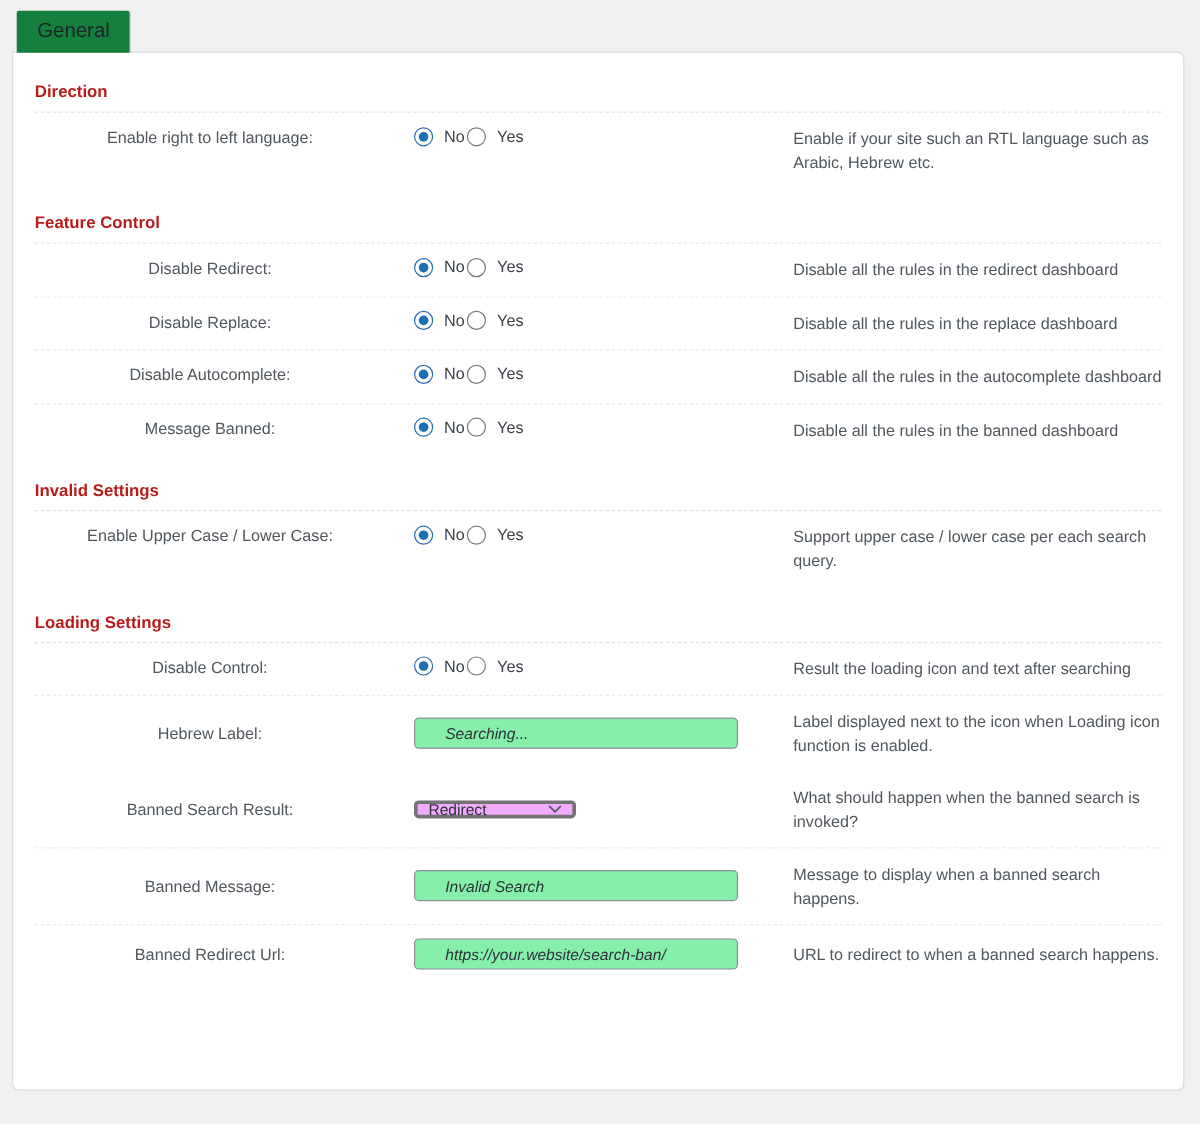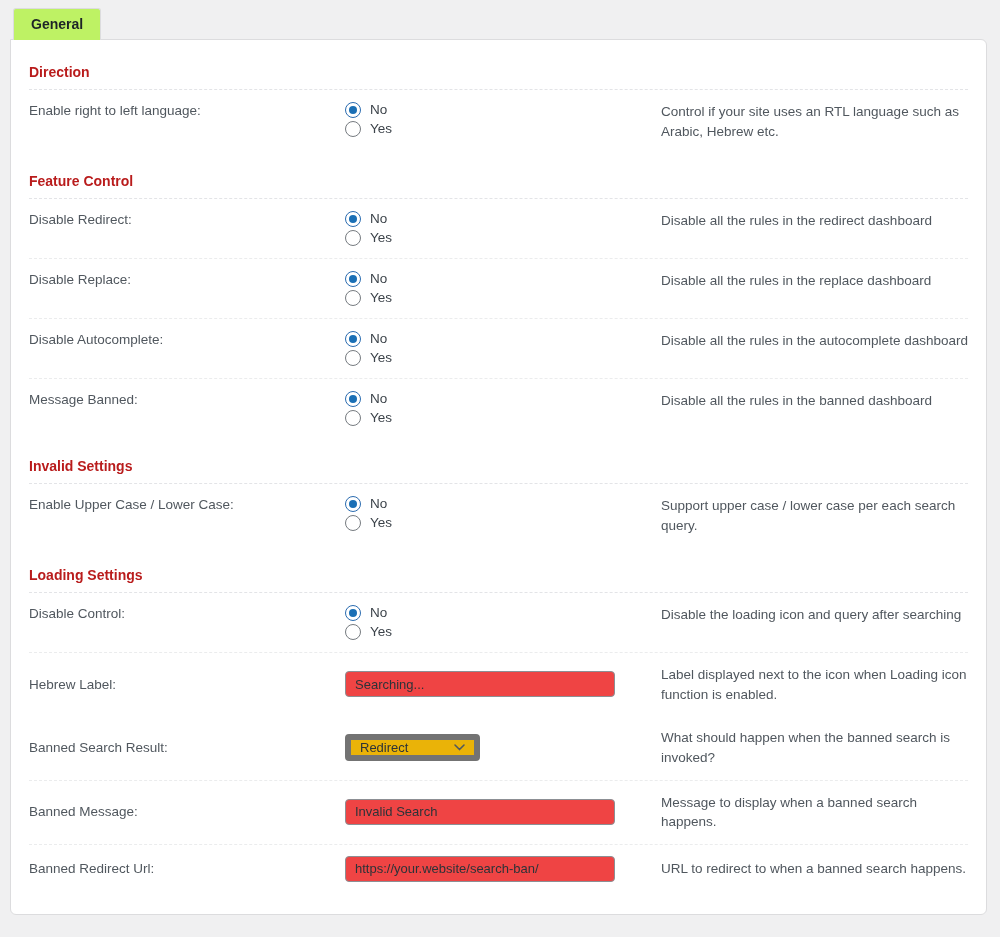--- a/index.html
+++ b/index.html
@@ -8,29 +8,29 @@
     width: 1000px; height: 937px;
     background: #f0f0f1;
     font-family: "Liberation Sans", sans-serif;
     color: #3c434a;
   }
   .wrap { padding-top: 8px; }
 
   
   .tabbar { margin-left: 10px; display: flex; position: relative; z-index: 2; }
   .tab {
-    background: #bef264;
+    background: #15803d;
     border: 1px solid #dcdcde;
     border-bottom: none;
     border-radius: 3px 3px 0 0;
     margin-left: 3px;
     margin-bottom: -1px;
     padding: 7px 17px 8px;
-    font-size: 14px;
-    font-weight: 700;
+    font-size: 17px;
+    font-weight: 400;
     color: #1d2327;
     cursor: pointer;
   }
 
   
   .panel {
     position: relative; z-index: 1;
     background: #fff;
     margin: 0 13px 0 10px;
     border: 1px solid #dcdcde;
@@ -52,41 +52,41 @@
     align-items: flex-start;
     padding: 11px 0 12px;
     border-bottom: 1px dashed #ebeced;
   }
   .section .row:last-child { border-bottom: none; }
   .row.center { align-items: center; }
 
   .row-label {
     flex: none;
     width: 316px;
-    text-align: left;
+    text-align: center;
     padding-right: 24px;
     padding-top: 2px;
     font-size: 13.5px;
     color: #50575e;
   }
   .row.center .row-label { padding-top: 0; }
 
   .row-control { flex: none; width: 316px; }
 
   .row-desc {
     flex: 1;
     max-width: 308px;
     font-size: 13.5px;
     color: #50575e;
     line-height: 1.45;
     padding-top: 1px;
   }
 
   
-  .radio-group { display: flex; flex-direction: column; gap: 2px; }
+  .radio-group { display: flex; flex-direction: row; gap: 2px; }
   .radio-opt {
     display: flex; align-items: center; gap: 9px;
     font-size: 13.5px; color: #3c434a;
     line-height: 17px; cursor: pointer;
   }
   .radio {
     flex: none;
     width: 16px; height: 16px;
     border: 1px solid #767b80;
     border-radius: 50%;
@@ -101,34 +101,35 @@
     width: 8px; height: 8px;
     border-radius: 50%;
     background: #1a6fb5;
   }
 
   
   .text-input {
     width: 270px; height: 26px;
     border: 1px solid #8c8f94;
     border-radius: 4px;
-    padding: 0 9px;
+    padding: 0 25px;
     font-size: 13px;
     color: #2c3338;
     font-family: "Liberation Sans", sans-serif;
-    background: #ef4444;
+    background: #86efac;
     outline: none;
+    font-style: italic;
   }
 
   
   .select {
-    width: 135px; height: 27px;
-    border: 6px solid #737373;
+    width: 135px; height: 15px;
+    border: 3px solid #737373;
     border-radius: 4px;
-    background: #eab308;
+    background: #f0abfc;
     display: flex; align-items: center; justify-content: space-between;
     padding: 0 9px;
     font-size: 13px;
     color: #2c3338;
     cursor: pointer;
   }
   .select .chev { flex: none; }
 </style>
 </head>
 <body>
@@ -150,21 +151,21 @@
             <label class="radio-opt">
               <span class="radio checked"></span>
               <span>No</span>
             </label>
             <label class="radio-opt">
               <span class="radio"></span>
               <span>Yes</span>
             </label>
           </div>
         </div>
-        <div class="row-desc">Control if your site uses an RTL language such as Arabic, Hebrew etc.</div>
+        <div class="row-desc">Enable if your site such an RTL language such as Arabic, Hebrew etc.</div>
       </div>
     </div>
 
     <div class="section">
       <div class="section-title">Feature Control</div>
 
       <div class="row">
         <div class="row-label">Disable Redirect:</div>
         <div class="row-control">
           <div class="radio-group">
@@ -263,21 +264,21 @@
             <label class="radio-opt">
               <span class="radio checked"></span>
               <span>No</span>
             </label>
             <label class="radio-opt">
               <span class="radio"></span>
               <span>Yes</span>
             </label>
           </div>
         </div>
-        <div class="row-desc">Disable the loading icon and query after searching</div>
+        <div class="row-desc">Result the loading icon and text after searching</div>
       </div>
 
       <div class="row center">
         <div class="row-label">Hebrew Label:</div>
         <div class="row-control">
           <input type="text" class="text-input" value="Searching..." style="">
         </div>
         <div class="row-desc">Label displayed next to the icon when Loading icon function is enabled.</div>
       </div>
     </div>

